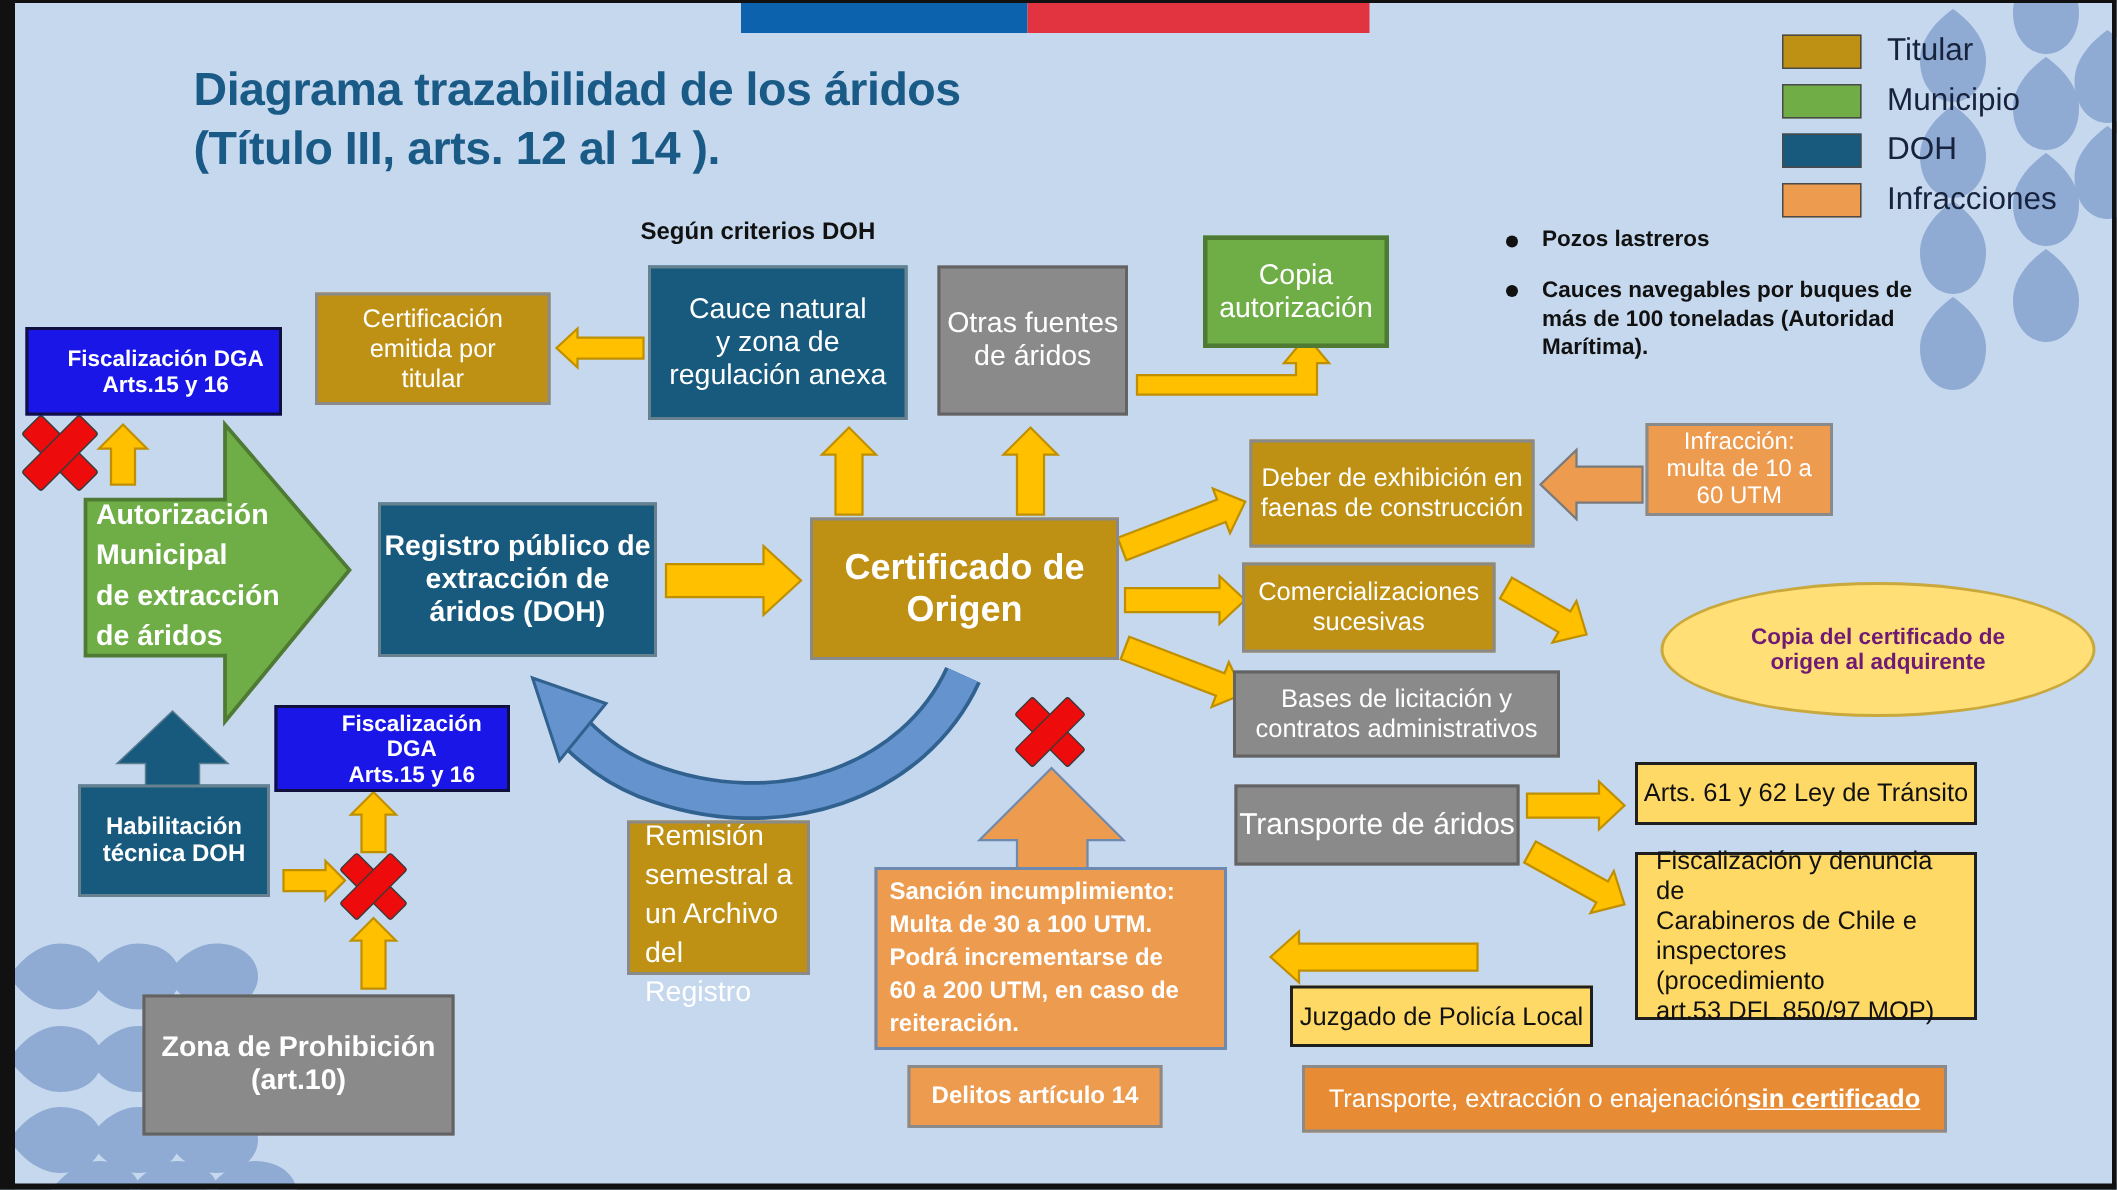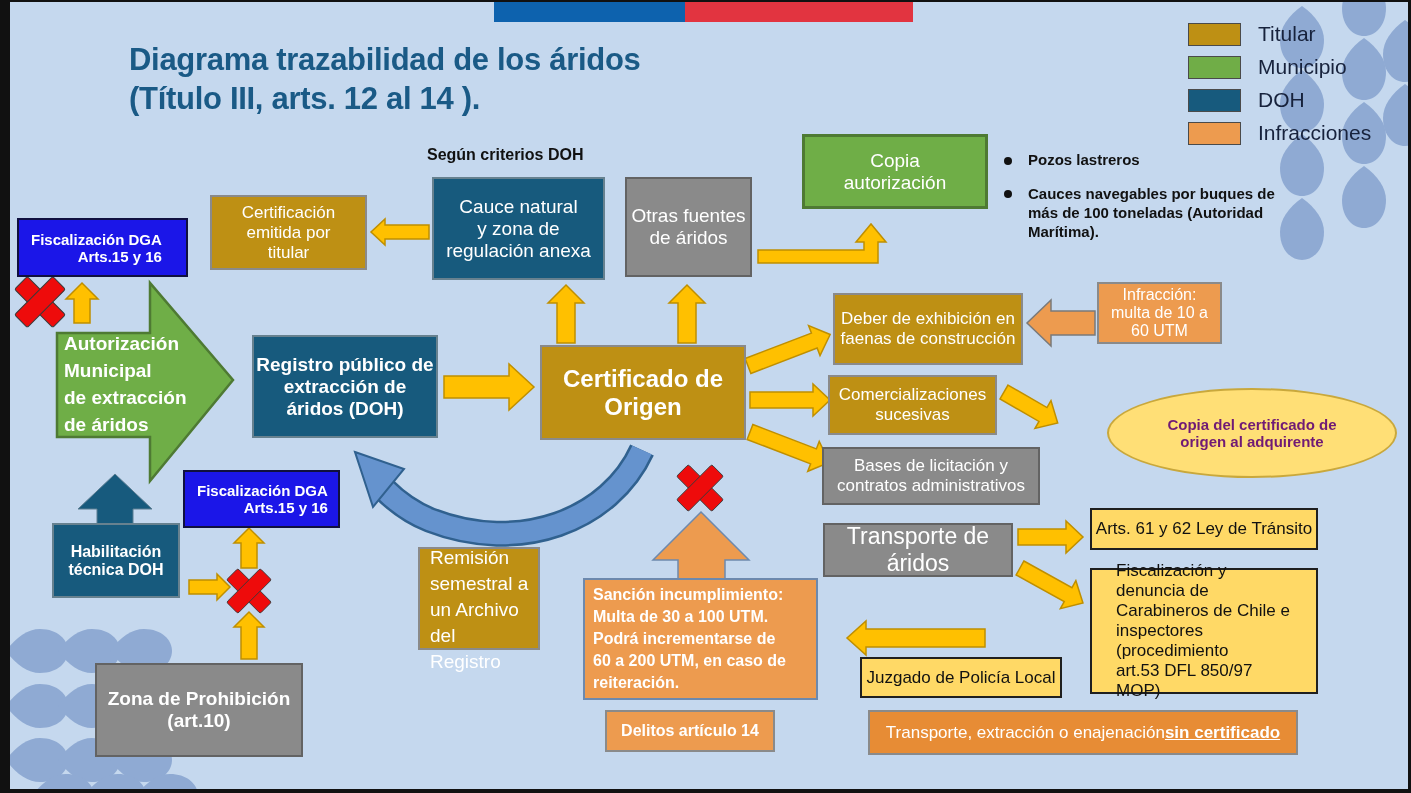--- a/index.html
+++ b/index.html
@@ -12,21 +12,21 @@
   .lrow{position:absolute;left:1188px;display:flex;align-items:center;z-index:6;}
   .sw{width:51px;height:21px;border:1px solid #4a4a4a;display:inline-block;}
   .ltext{margin-left:17px;font-size:21px;color:#17223C;}
   .box{position:absolute;display:flex;align-items:center;justify-content:center;
        text-align:center;color:#fff;box-sizing:border-box;white-space:pre-line;z-index:5;}
   .gold{background:#BE9014;border:2px solid #8a8a8a;}
   .teal{background:#175A7D;border:2px solid #67818f;}
   .gray{background:#8a8a8a;border:2px solid #636363;}
   .green{background:#6FAE47;border:3px solid #4E7A33;}
   .dga{background:#1B16E8;border:2px solid #10103f;font-weight:bold;
-       justify-content:flex-start;text-align:right;padding-left:12px;}
+       justify-content:flex-start;text-align:center;padding-left:26px;}
   .orangebox{background:#ED9B4F;border:2px solid #8a8a8a;}
   .yellowbox{background:#FFD966;border:2px solid #1f1f1f;color:#111;}
   .note{position:absolute;color:#111;font-weight:bold;z-index:5;white-space:pre-line;}
   .dot{position:absolute;width:8px;height:8px;border-radius:50%;background:#111;z-index:5;}
   #ellipse{position:absolute;left:1107px;top:388px;width:286px;height:86px;border-radius:50%;
        background:#FFDF76;border:2px solid #c9a83c;color:#701a75;font-weight:bold;font-size:15px;
        display:flex;align-items:center;justify-content:center;text-align:center;
        white-space:pre-line;z-index:5;}
   #svgLayer{position:absolute;left:0;top:0;z-index:2;}
   .freeTxt{position:absolute;color:#fff;z-index:6;white-space:pre-line;}
@@ -185,40 +185,40 @@
 de extracción
 de áridos</div>
   <div class="box gold" style="left:210px;top:195px;width:157px;height:75px;font-size:17px">Certificación
 emitida por
 titular</div>
   <div class="box teal" style="left:432px;top:177px;width:173px;height:103px;font-size:19px">Cauce natural
 y zona de
 regulación anexa</div>
   <div class="box gray" style="left:625px;top:177px;width:127px;height:100px;font-size:19px">Otras fuentes
 de áridos</div>
-  <div class="box green" style="left:802px;top:134px;width:186px;height:75px;font-size:19px">Copia
+  <div class="box green" style="left:802px;top:157px;width:124px;height:75px;font-size:19px">Copia
 autorización</div>
   <div class="box teal" style="left:252px;top:335px;width:186px;height:103px;font-size:19px;font-weight:bold">Registro público de
 extracción de
 áridos (DOH)</div>
   <div class="box gold" style="left:540px;top:345px;width:206px;height:95px;font-size:24px;font-weight:bold">Certificado de Origen</div>
   <div class="box gold" style="left:833px;top:293px;width:190px;height:72px;font-size:17px">Deber de exhibición en
 faenas de construcción</div>
   <div class="box orangebox" style="left:1097px;top:282px;width:125px;height:62px;font-size:16px">Infracción:
 multa de 10 a
 60 UTM</div>
   <div class="box gold" style="left:828px;top:375px;width:169px;height:60px;font-size:17px">Comercializaciones
 sucesivas</div>
   <div id="ellipse">Copia del certificado de
 origen al adquirente</div>
   <div class="box gray" style="left:822px;top:447px;width:218px;height:58px;font-size:17px">Bases de licitación y
 contratos administrativos</div>
-  <div class="box gray" style="left:823px;top:523px;width:190px;height:54px;font-size:23px">Transporte de áridos</div>
+  <div class="box gray" style="left:823px;top:523px;width:190px;height:54px;font-size:20px">Transporte de áridos</div>
   <div class="box yellowbox" style="left:1090px;top:508px;width:228px;height:42px;font-size:17px">Arts. 61 y 62 Ley de Tránsito</div>
-  <div class="box yellowbox" style="left:1090px;top:568px;width:228px;height:126px;font-size:17px;justify-content:flex-start;text-align:left;padding:6px 24px">Fiscalización y denuncia de
+  <div class="box yellowbox" style="left:1090px;top:568px;width:228px;height:112px;font-size:17px;justify-content:flex-start;text-align:left;padding:6px 12px">Fiscalización y denuncia de
 Carabineros de Chile e
 inspectores (procedimiento
 art.53 DFL 850/97 MOP)</div>
   <div class="box orangebox" style="left:868px;top:710px;width:430px;height:45px;font-size:17px;background:#E78C35">
     <span>Transporte, extracción o enajenación </span><span class="u">sin certificado</span>
   </div>
   <div class="box yellowbox" style="left:860px;top:657px;width:202px;height:41px;font-size:17px">Juzgado de Policía Local</div>
   <div class="box orangebox" style="left:583px;top:578px;width:235px;height:122px;font-size:16px;font-weight:bold;justify-content:flex-start;text-align:left;padding:4px 8px;line-height:22px;border-color:#6d89ad">Sanción incumplimiento:
 Multa de 30 a 100 UTM.
 Podrá incrementarse de

